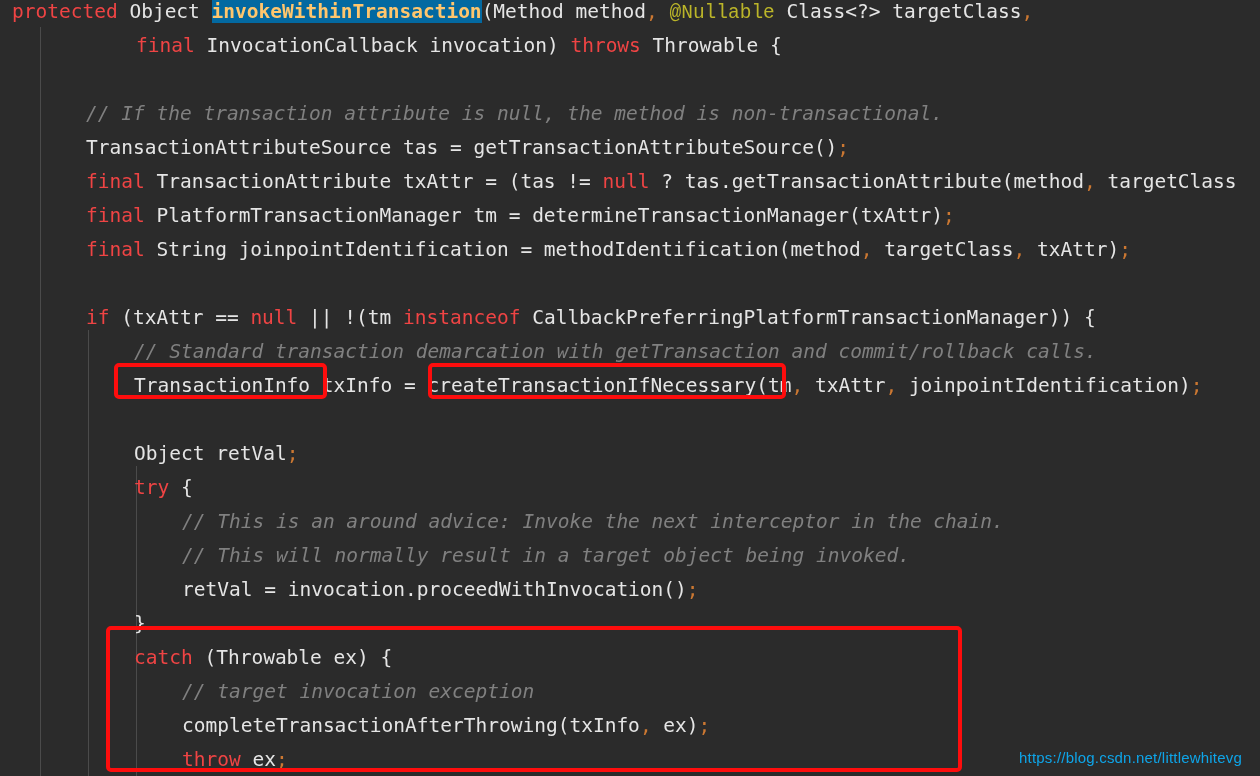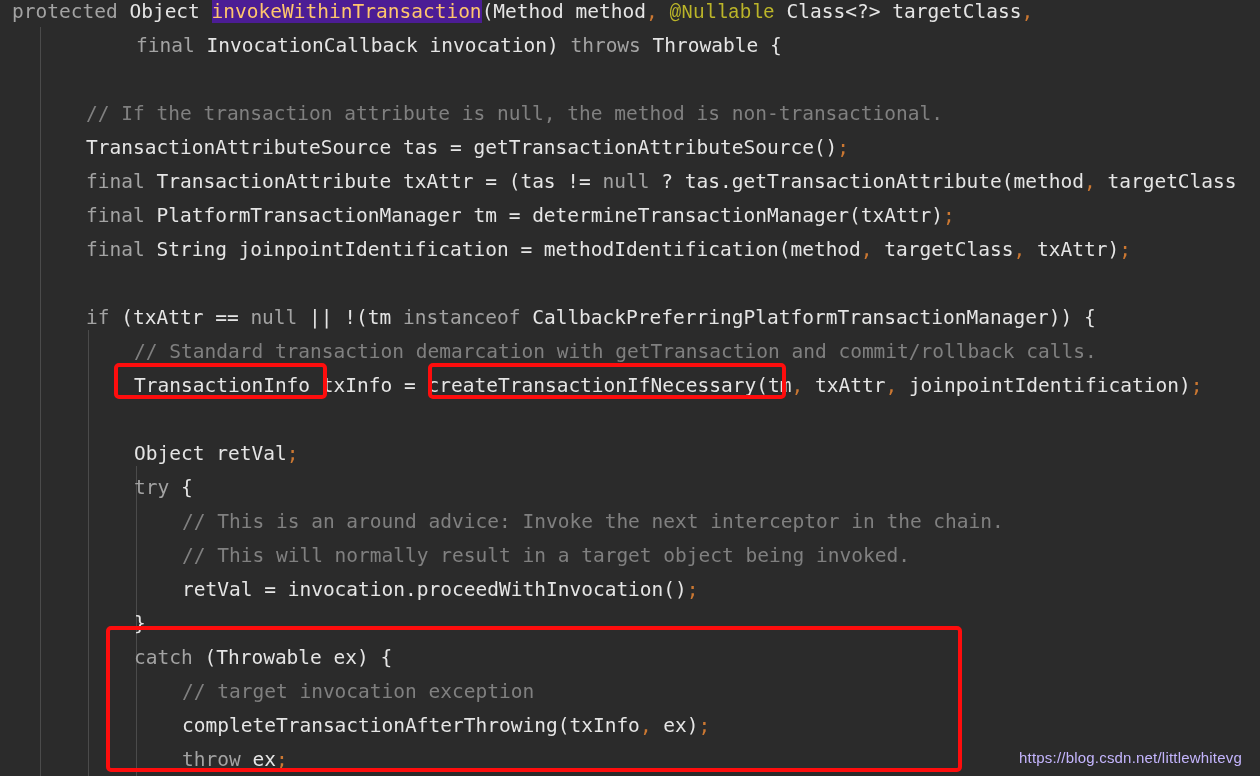--- a/index.html
+++ b/index.html
@@ -37,26 +37,26 @@
   }
   .ln {
     position: absolute;
     left: 0;
     height: 34px;
     white-space: pre;
     padding-left: 12px;
     box-sizing: border-box;
   }
   
-  .kw   { color: #a3a3a3; }          
+  .kw   { color: #ef4444; }          
   .id   { color: #e5e5e5; }          
-  .cmt  { color: #808080; }          
+  .cmt  { color: #808080; font-style: italic; }          
   .anno { color: #bbb529; font-family: Liberation Mono, monospace; }
   .sep  { color: #cc7832; }          
-  .hl   { background: #4c1d95; color: #ffc66d; }  
+  .hl   { background: #0369a1; color: #ffc66d; font-weight: bold; }  
 
   
   .guide {
     position: absolute;
     width: 1px;
     background: #4b4b4b;
   }
 
   
   .box {
@@ -67,21 +67,21 @@
     pointer-events: none;
   }
 
   
   #watermark {
     position: absolute;
     right: 18px;
     bottom: 10px;
     font-family: "Liberation Sans", sans-serif;
     font-size: 15px;
-    color: #c4b5fd;
+    color: #0ea5e9;
     letter-spacing: .2px;
     margin-top: 32px;
   }
 </style>
 </head>
 <body>
 
 <div id="editor">
 
   <div id="guides">

